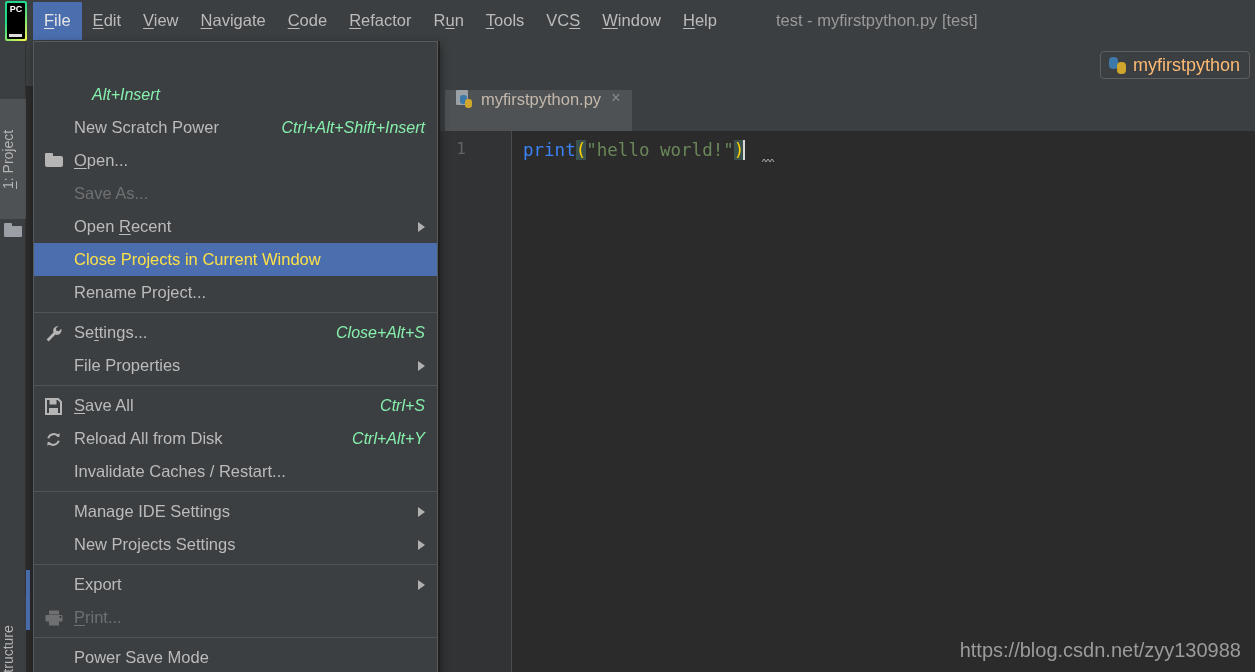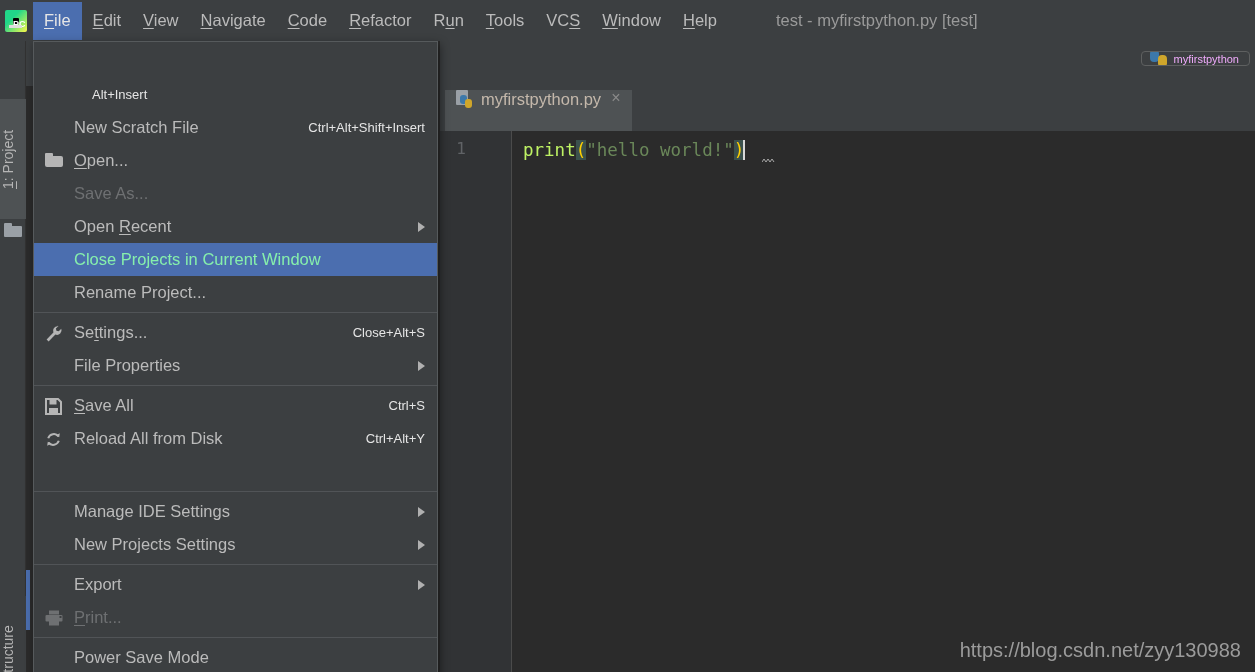--- a/index.html
+++ b/index.html
@@ -25,28 +25,28 @@
   .menubar {
     position: absolute;
     left: 0; top: 0;
     width: 1255px; height: 41px;
     background: #3c3f41;
     display: flex;
     align-items: center;
     box-sizing: border-box;
   }
   .pc-logo {
-    width: 22px; height: 22px;
+    width: 22px; height: 40px;
     margin-left: 5px; margin-right: 6px;
     border-radius: 2px;
     background: linear-gradient(135deg, #21d789 0%, #21d789 35%, #fcf84a 100%);
     position: relative;
     flex: 0 0 auto;
     box-sizing: border-box;
-    padding: 8px;
+    padding: 2px;
   }
   .pc-logo .inner {
     width: 100%; height: 100%;
     background: #000;
     border-radius: 1px;
     color: #fff;
     font-size: 9px;
     font-weight: bold;
     line-height: 11px;
     text-align: center;
@@ -162,30 +162,30 @@
   }
   .toolbar-row {
     position: absolute;
     left: 0; top: 0;
     width: 815px; height: 49px;
     background: #3c3f41;
   }
   .run-config {
     position: absolute;
     right: 5px; top: 10px;
-    height: 15px;
+    height: 28px;
     border: 1px solid #5e6060;
     border-radius: 4px;
     background: #3c3f41;
     display: flex;
     align-items: center;
     padding: 0 10px 0 8px;
     box-sizing: border-box;
-    color: #f0abfc;
-    font-size: 11px;
+    color: #fdba74;
+    font-size: 18px;
     white-space: nowrap;
     overflow: hidden;
     max-width: 150px;
   }
   .pyicon {
     width: 17px; height: 17px;
     margin-right: 7px;
     flex: 0 0 auto;
     position: relative;
   }
@@ -274,21 +274,21 @@
     background: #4b4b4b;
   }
   .code-line {
     position: absolute;
     left: 83px; top: 7px;
     font-family: "DejaVu Sans Mono", monospace;
     font-size: 17.5px;
     line-height: 24px;
     white-space: pre;
   }
-  .tok-fn { color: #bef264; }
+  .tok-fn { color: #3b82f6; }
   .tok-paren {
     color: #ffd000;
     background: #3b514d;
   }
   .tok-str { color: #6a8759; }
   .caret {
     display: inline-block;
     width: 0;
     border-left: 2px solid #d8d8d8;
     height: 20px;
@@ -328,37 +328,38 @@
     height: 33px;
     display: flex;
     align-items: center;
     padding: 0 12px 0 0;
     box-sizing: border-box;
     color: #bbbbbb;
     font-size: 16.5px;
     white-space: nowrap;
     cursor: default;
   }
-  .mrow.sel { background: #4b6eaf; color: #86efac; }
+  .mrow.sel { background: #4b6eaf; color: #fde047; }
   .mrow.dim { color: #6e7072; }
   .mrow .icoslot {
     width: 40px;
     flex: 0 0 auto;
     display: flex;
     justify-content: center;
     align-items: center;
     height: 33px;
   }
   .mrow .lbl { flex: 1 1 auto; }
   .mrow .lbl u { text-decoration: underline; text-underline-offset: 2px; }
   .mrow .accel {
-    color: #e5e5e5;
-    font-size: 13px;
+    color: #86efac;
+    font-size: 16px;
     margin-left: 18px;
     flex: 0 0 auto;
+    font-style: italic;
   }
   .mrow .arrow {
     flex: 0 0 auto;
     margin-left: 18px;
     width: 0; height: 0;
     border-left: 7px solid #b0b0b0;
     border-top: 5px solid transparent;
     border-bottom: 5px solid transparent;
   }
   .msep {
@@ -458,21 +459,21 @@
   <div class="dropdown" id="file-dropdown">
       <div class="mrow">
         <span class="icoslot"></span>
       </div>
       <div class="mrow">
         <span class="icoslot"></span>
         <span class="accel">Alt+Insert</span>
       </div>
       <div class="mrow">
         <span class="icoslot"></span>
-        <span class="lbl">New Scratch File</span>
+        <span class="lbl">New Scratch Power</span>
         <span class="accel">Ctrl+Alt+Shift+Insert</span>
       </div>
       <div class="mrow">
         <span class="icoslot">
           <span class="ico ico-folder">
             <span class="ft" style="background:#b5b5b5"></span>
             <span class="fb" style="background:#b5b5b5"></span>
           </span>
         </span>
         <span class="lbl"><u>O</u>pen...</span>
@@ -534,20 +535,21 @@
               <path d="M14.8 2.2l-.6 4-3.6-1.6z" fill="#b5b5b5"></path>
               <path d="M2.2 14.8l.6-4 3.6 1.6z" fill="#b5b5b5"></path>
             </svg>
           </span>
         </span>
         <span class="lbl">Reload All from Disk</span>
         <span class="accel">Ctrl+Alt+Y</span>
       </div>
       <div class="mrow">
         <span class="icoslot"></span>
+        <span class="lbl">Invalidate Caches / Restart...</span>
       </div>
       <div class="msep"></div>
       <div class="mrow">
         <span class="icoslot"></span>
         <span class="lbl">Manage IDE Settings</span>
         <span class="arrow"></span>
       </div>
       <div class="mrow">
         <span class="icoslot"></span>
         <span class="lbl">New Projects Settings</span>

